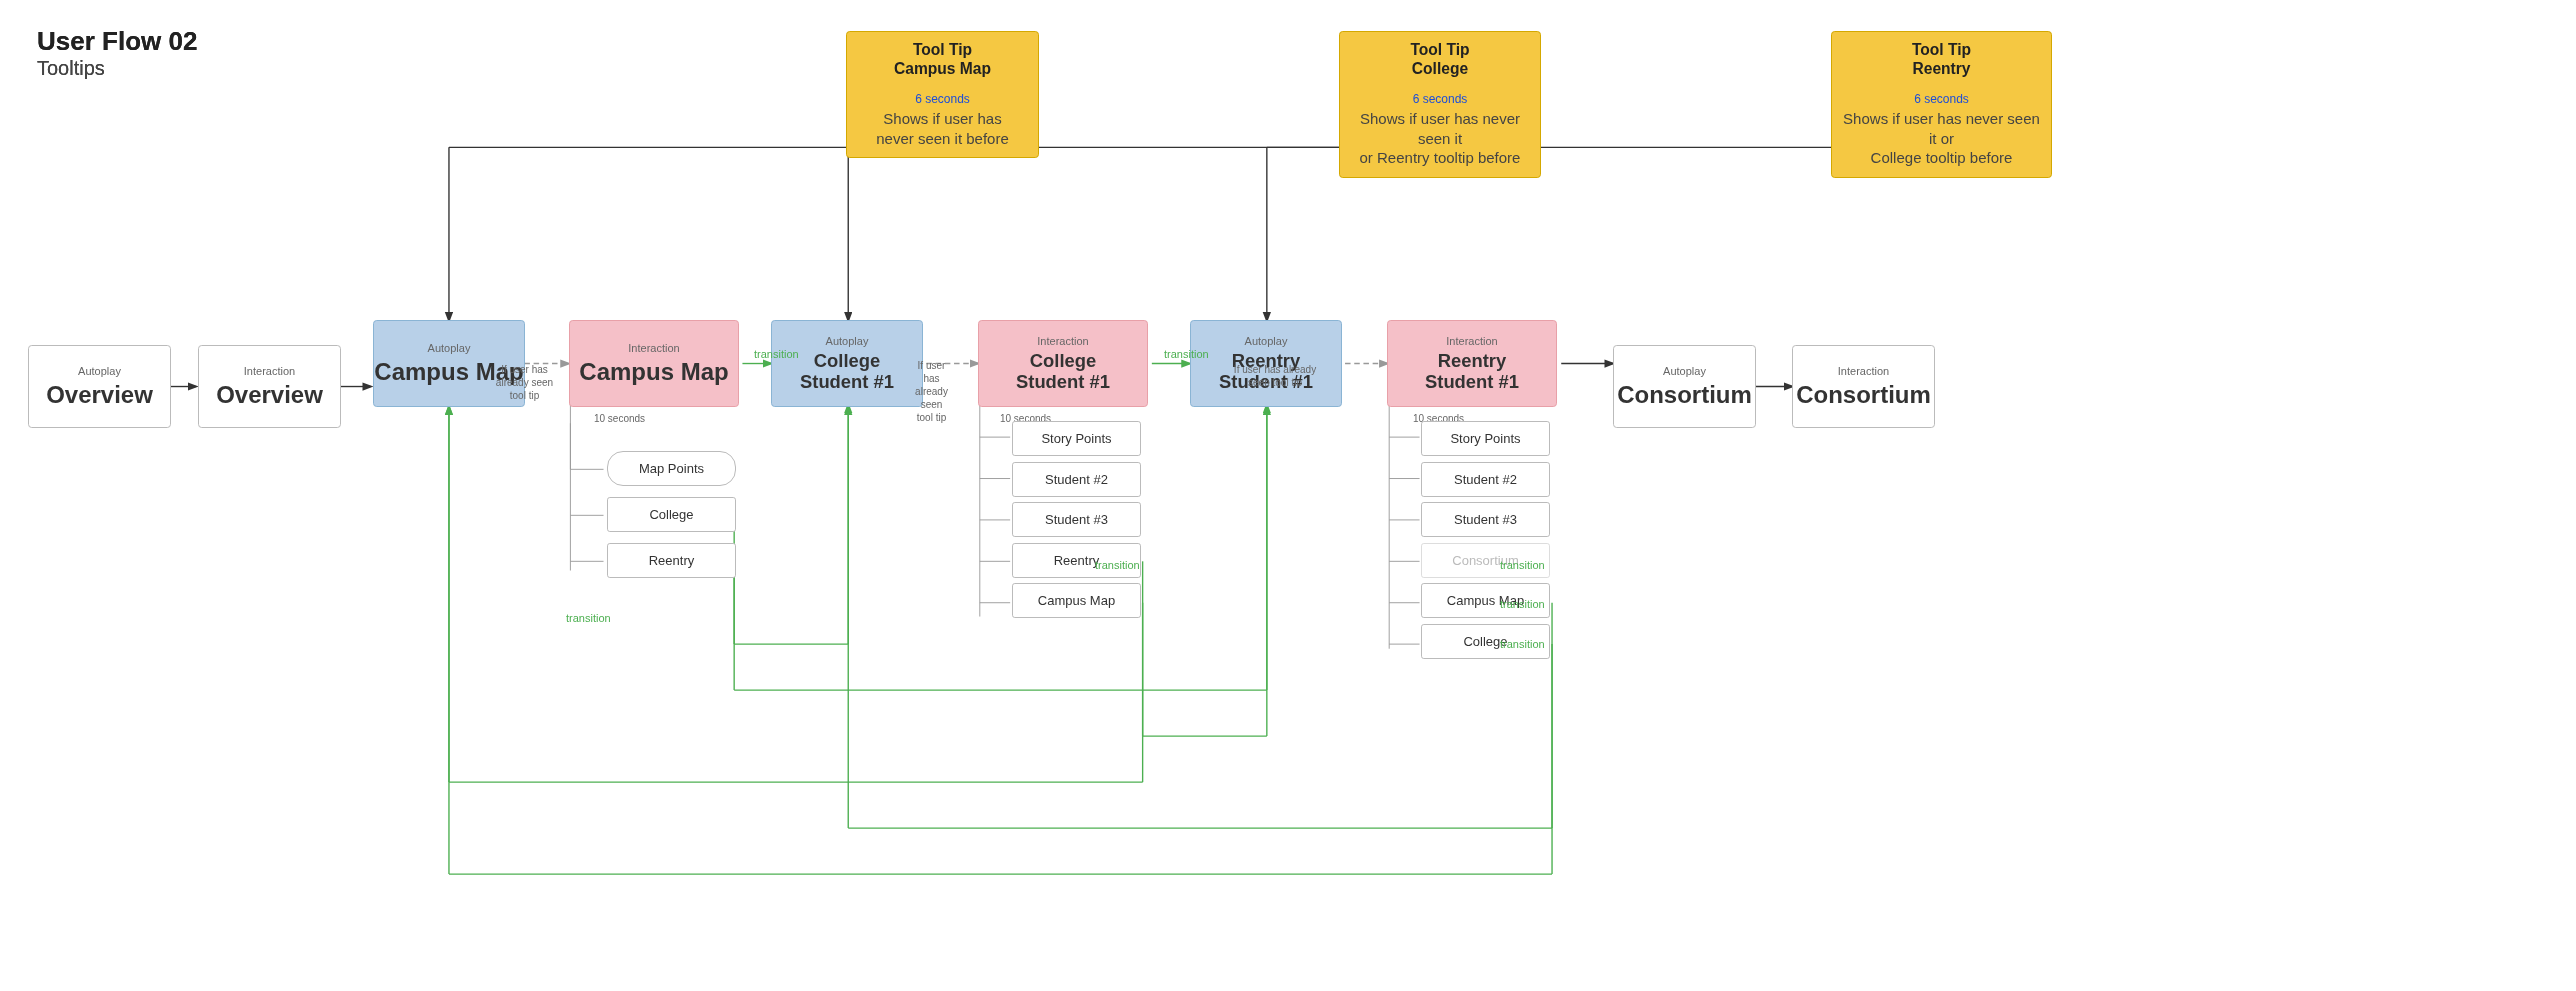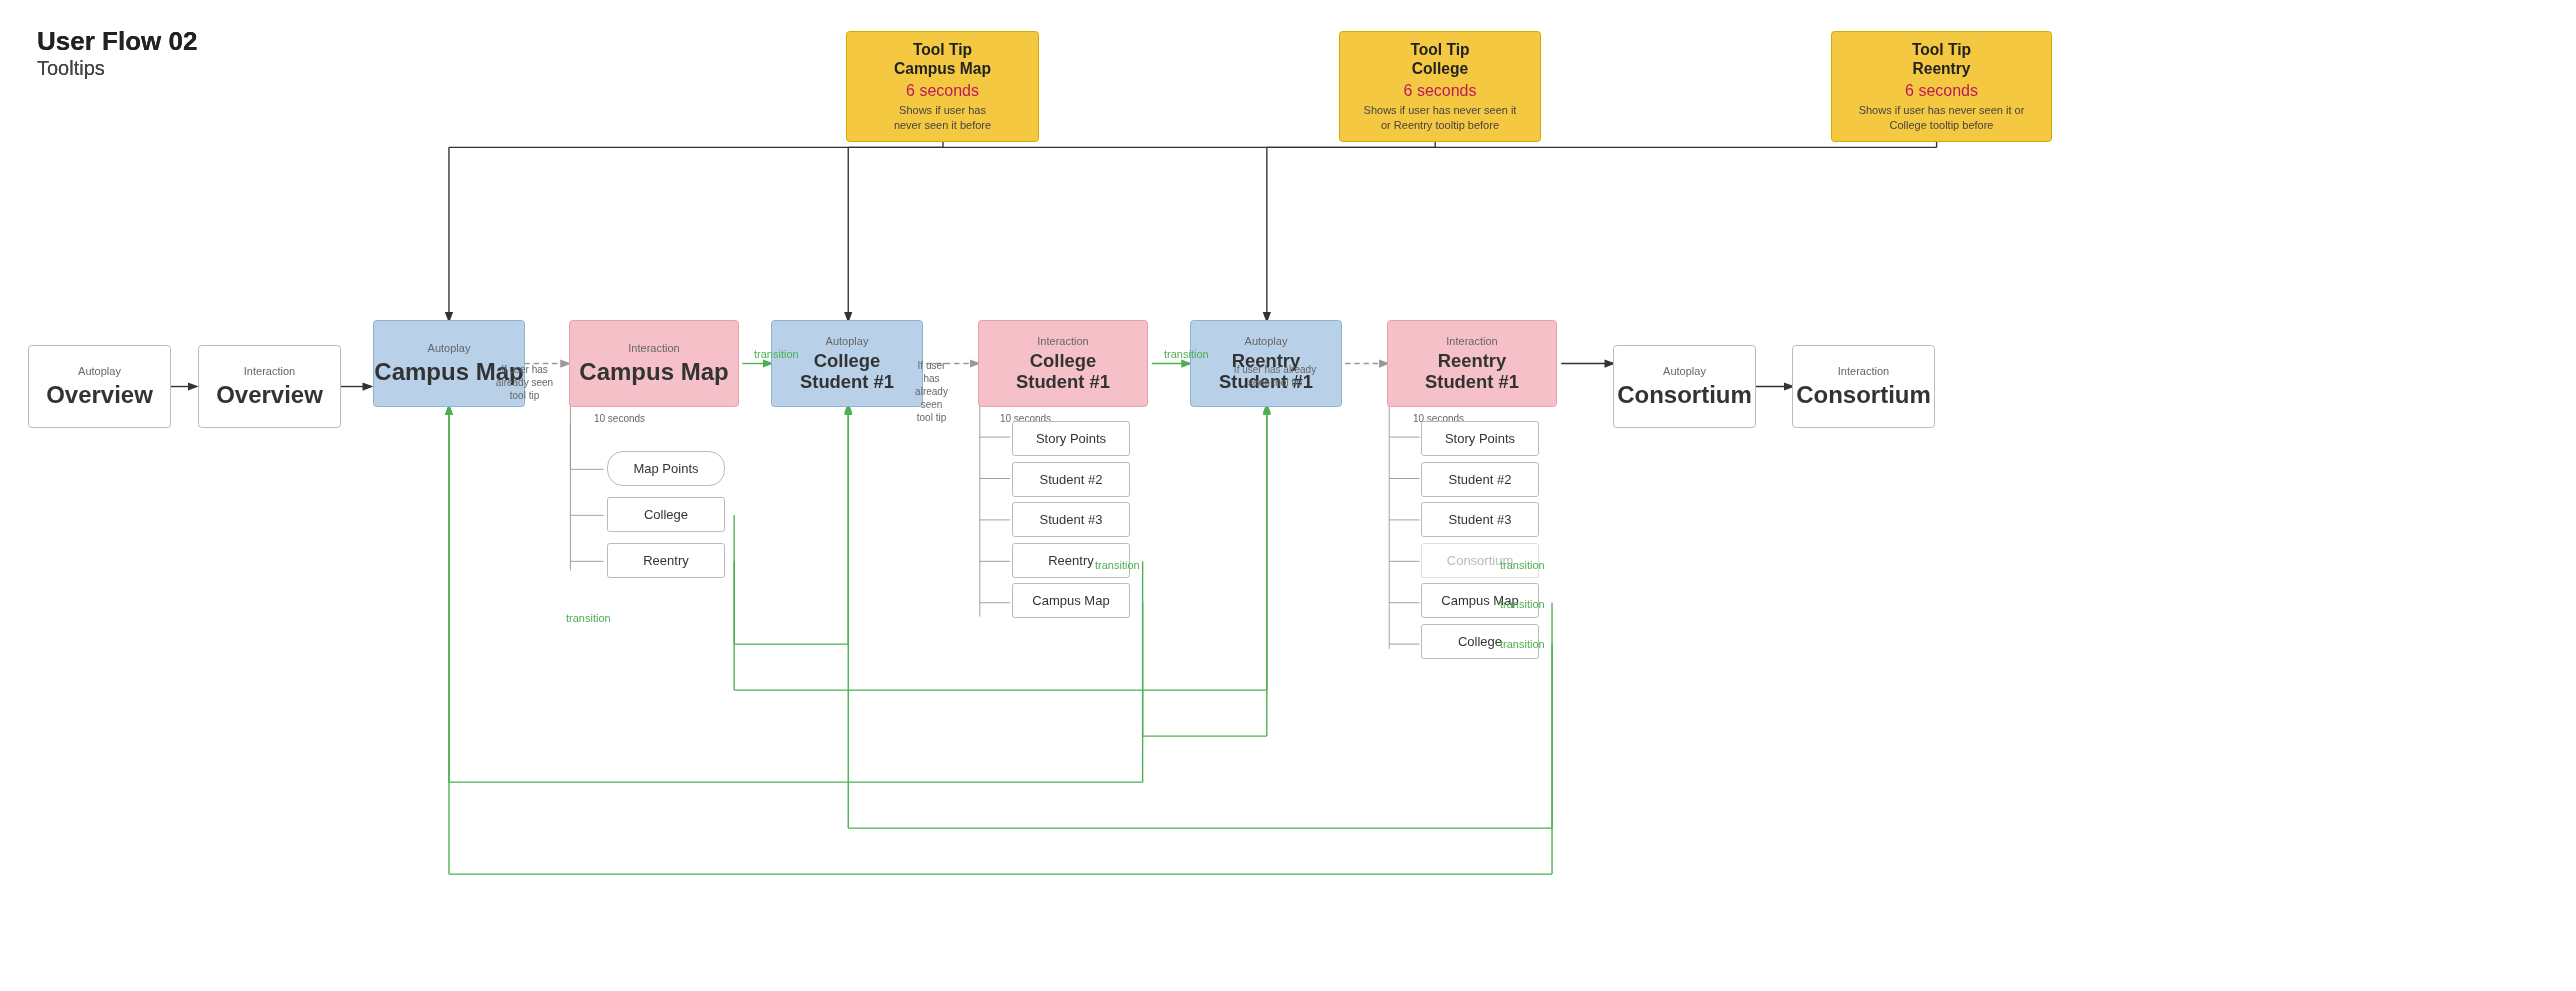--- a/index.html
+++ b/index.html
@@ -38,26 +38,26 @@
       padding: 9.2px 11px;
       width: 193px;
     }
     .tooltip-box .tip-title {
       font-size: 15.6px;
       font-weight: bold;
       color: #222;
       line-height: 1.2;
     }
     .tooltip-box .tip-seconds {
-      font-size: 16px;
-      color: #be185d;
-      margin-top: 3px;
+      font-size: 12px;
+      color: #1d4ed8;
+      margin-top: 13px;
     }
     .tooltip-box .tip-desc {
-      font-size: 11px;
+      font-size: 15px;
       color: #444;
       margin-top: 3.7px;
       line-height: 1.3;
     }
 
     
     .screen-box {
       position: absolute;
       border-radius: 3.7px;
       text-align: center;
@@ -109,21 +109,21 @@
       align-items: center;
       justify-content: center;
     }
 
     
     .option-box {
       position: absolute;
       border: 1.4px solid #bbb;
       background: #fff;
       border-radius: 2.8px;
-      width: 118px;
+      width: 129px;
       height: 35px;
       display: flex;
       align-items: center;
       justify-content: center;
       font-size: 13px;
       color: #333;
     }
 
     
     .annot-text {

